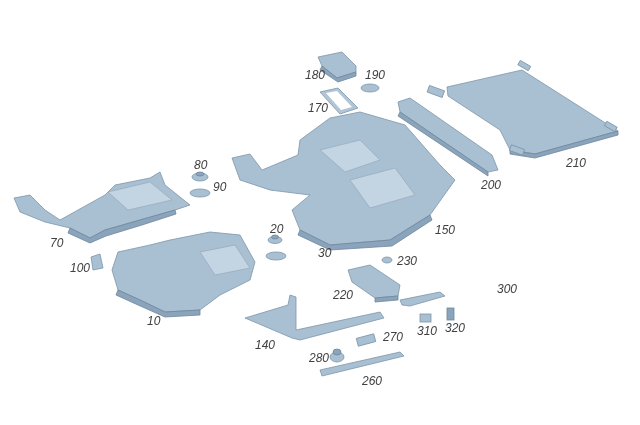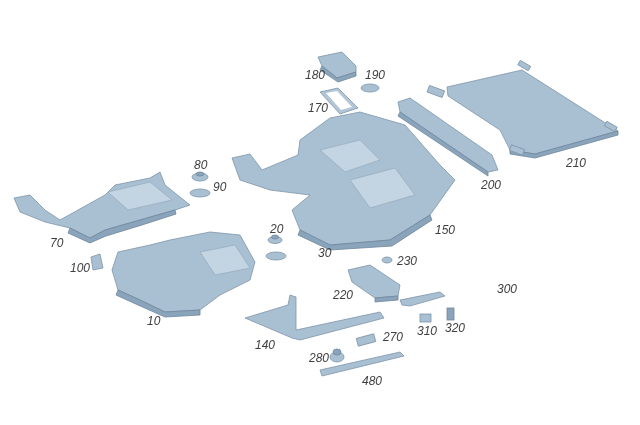--- a/index.html
+++ b/index.html
@@ -110,14 +110,14 @@
   <div class="lbl" style="left:70px;top:261px;">100</div>
   <div class="lbl" style="left:397px;top:254px;text-align:right;">230</div>
   <div class="lbl" style="left:333px;top:288px;">220</div>
   <div class="lbl" style="left:449px;top:282px;margin-left:48px;">300</div>
   <div class="lbl" style="left:147px;top:314px;">10</div>
   <div class="lbl" style="left:417px;top:324px;">310</div>
   <div class="lbl" style="left:445px;top:321px;">320</div>
   <div class="lbl" style="left:383px;top:330px;">270</div>
   <div class="lbl" style="left:255px;top:338px;">140</div>
   <div class="lbl" style="left:309px;top:351px;">280</div>
-  <div class="lbl" style="left:362px;top:374px;">480</div>
+  <div class="lbl" style="left:362px;top:374px;">260</div>
 </div>
 
 </body></html>

